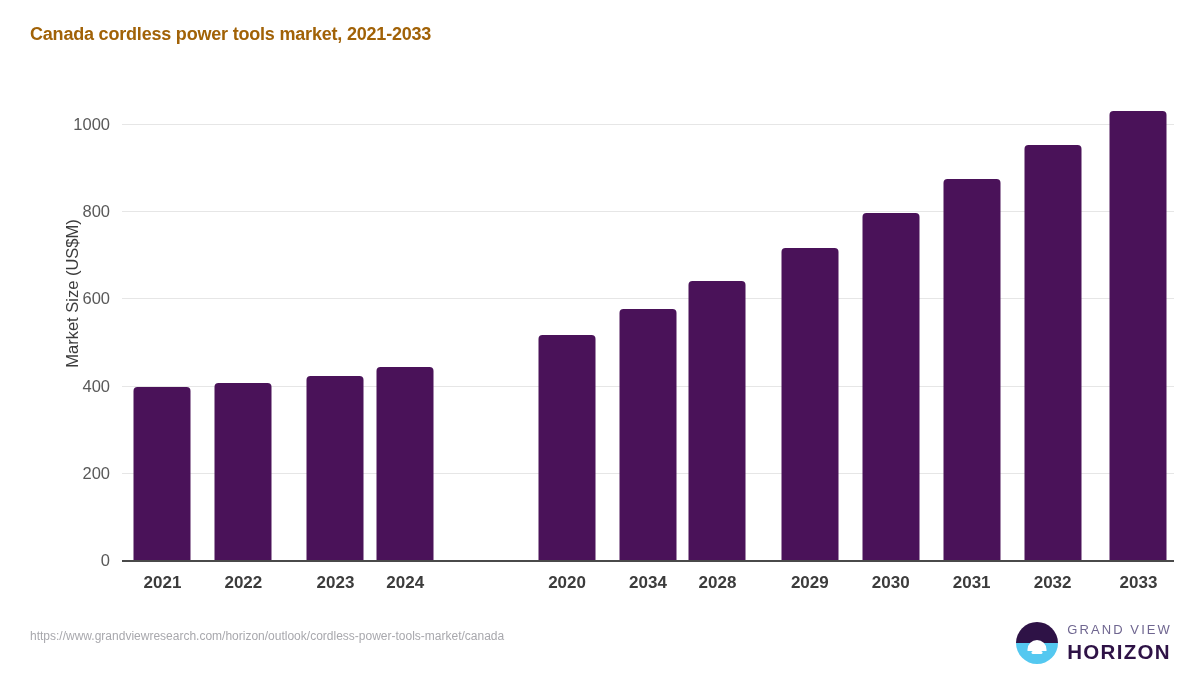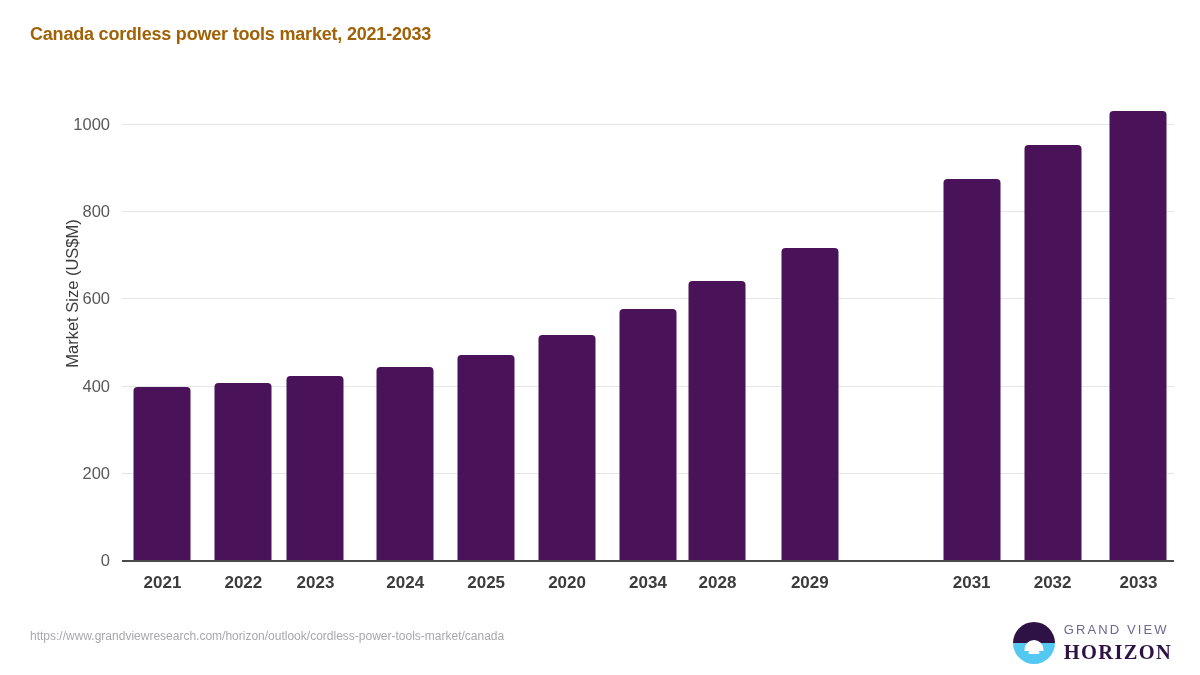--- a/index.html
+++ b/index.html
@@ -175,21 +175,20 @@
     letter-spacing: 2.1px;
     color: #6f6690;
     font-weight: normal;
   }
   #logo-text .horizon {
     font-size: 20.5px;
     letter-spacing: 1.3px;
     color: #2e1246;
     font-weight: bold;
     margin-top: 6px;
-    font-family: Liberation Serif, serif;
   }
 </style>
 </head>
 <body>
 
 <div id="page">
 
   <div id="chart-title">Canada cordless power tools market, 2021-2033</div>
 
   <div id="plot-wrap">
@@ -212,47 +211,47 @@
       </div>
     <div id="bars">
         <div class="bar-slot" style="left: 0px; width: 80.9231px;">
           <div class="bar" title="2021: 397" style="background: rgb(74, 18, 89); top: 386.908px; height: 173.092px;"></div>
           <div class="xtick-label">2021</div>
         </div>
         <div class="bar-slot" style="left: 80.9231px; width: 80.9231px;">
           <div class="bar" title="2022: 406" style="background: rgb(74, 18, 89); top: 382.984px; height: 177.016px;"></div>
           <div class="xtick-label">2022</div>
         </div>
-        <div class="bar-slot" style="left: 153px; width: 80.9231px;">
+        <div class="bar-slot" style="left: 173px; width: 80.9231px;">
           <div class="bar" title="2023: 422" style="background: rgb(74, 18, 89); top: 376.008px; height: 183.992px;"></div>
           <div class="xtick-label">2023</div>
         </div>
         <div class="bar-slot" style="left: 242.769px; width: 80.9231px;">
           <div class="bar" title="2024: 442" style="background: rgb(74, 18, 89); top: 367.288px; height: 192.712px;"></div>
           <div class="xtick-label">2024</div>
         </div>
-        <div class="bar-slot" style="left: 323.692px; width: 80.9231px;">
-          <div class="bar" title="2025: 471" style="background: rgb(74, 18, 89); top: 354.644px; height: 205.356px;"></div>
-          <div class="xtick-label">2025</div>
-        </div>
         <div class="bar-slot" style="left: 404.615px; width: 80.9231px;">
           <div class="bar" title="2026: 516" style="background: rgb(74, 18, 89); top: 335.024px; height: 224.976px;"></div>
           <div class="xtick-label">2020</div>
         </div>
         <div class="bar-slot" style="left: 485.538px; width: 80.9231px;">
           <div class="bar" title="2027: 575" style="background: rgb(74, 18, 89); top: 309.3px; height: 250.7px;"></div>
           <div class="xtick-label">2034</div>
         </div>
         <div class="bar-slot" style="left: 555px; width: 80.9231px;">
           <div class="bar" title="2028: 639" style="background: rgb(74, 18, 89); top: 281.396px; height: 278.604px;"></div>
           <div class="xtick-label">2028</div>
         </div>
         <div class="bar-slot" style="left: 647.385px; width: 80.9231px;">
           <div class="bar" title="2029: 715" style="background: rgb(74, 18, 89); top: 248.26px; height: 311.74px;"></div>
           <div class="xtick-label">2029</div>
+        </div>
+        <div class="bar-slot" style="left: 728.308px; width: 80.9231px;">
+          <div class="bar" title="2030: 796" style="background: rgb(74, 18, 89); top: 212.944px; height: 347.056px;"></div>
+          <div class="xtick-label">2030</div>
         </div>
         <div class="bar-slot" style="left: 809.231px; width: 80.9231px;">
           <div class="bar" title="2031: 873" style="background: rgb(74, 18, 89); top: 179.372px; height: 380.628px;"></div>
           <div class="xtick-label">2031</div>
         </div>
         <div class="bar-slot" style="left: 890.154px; width: 80.9231px;">
           <div class="bar" title="2032: 951" style="background: rgb(74, 18, 89); top: 145.364px; height: 414.636px;"></div>
           <div class="xtick-label">2032</div>
         </div>
         <div class="bar-slot" style="left: 976px; width: 80.9231px; margin-top: 32px;">

